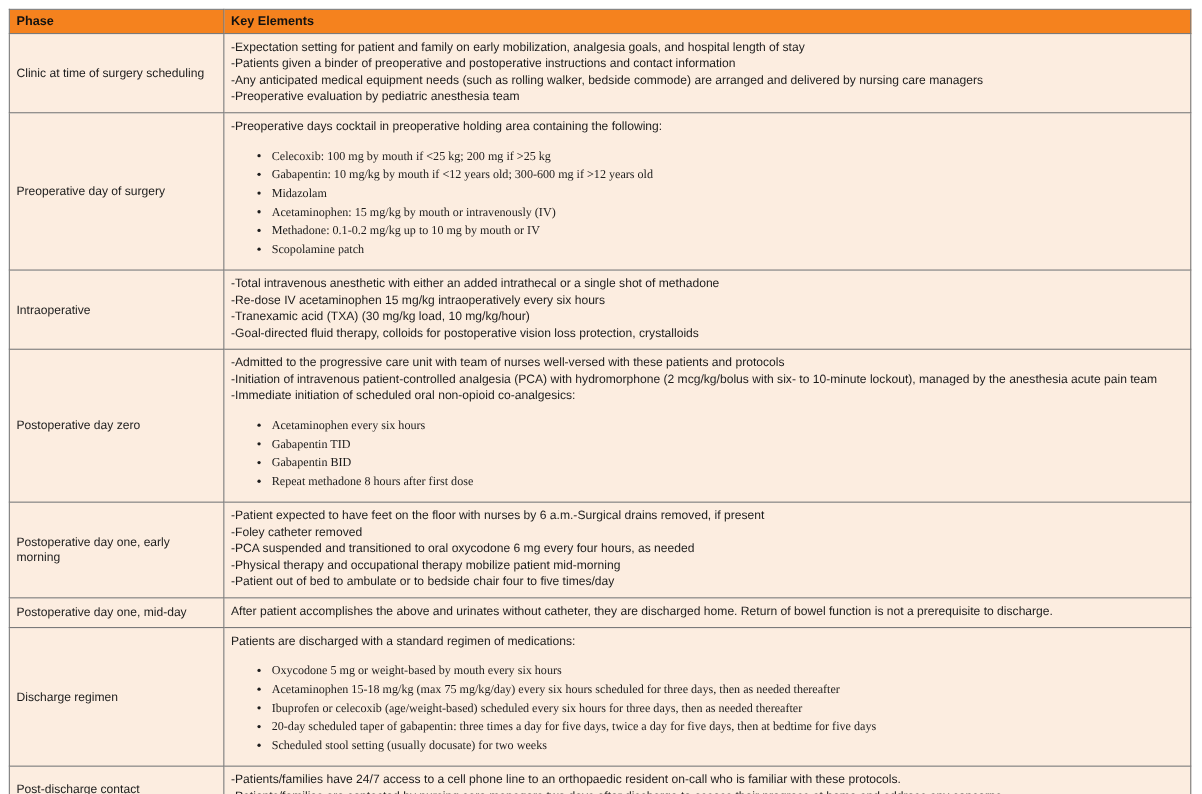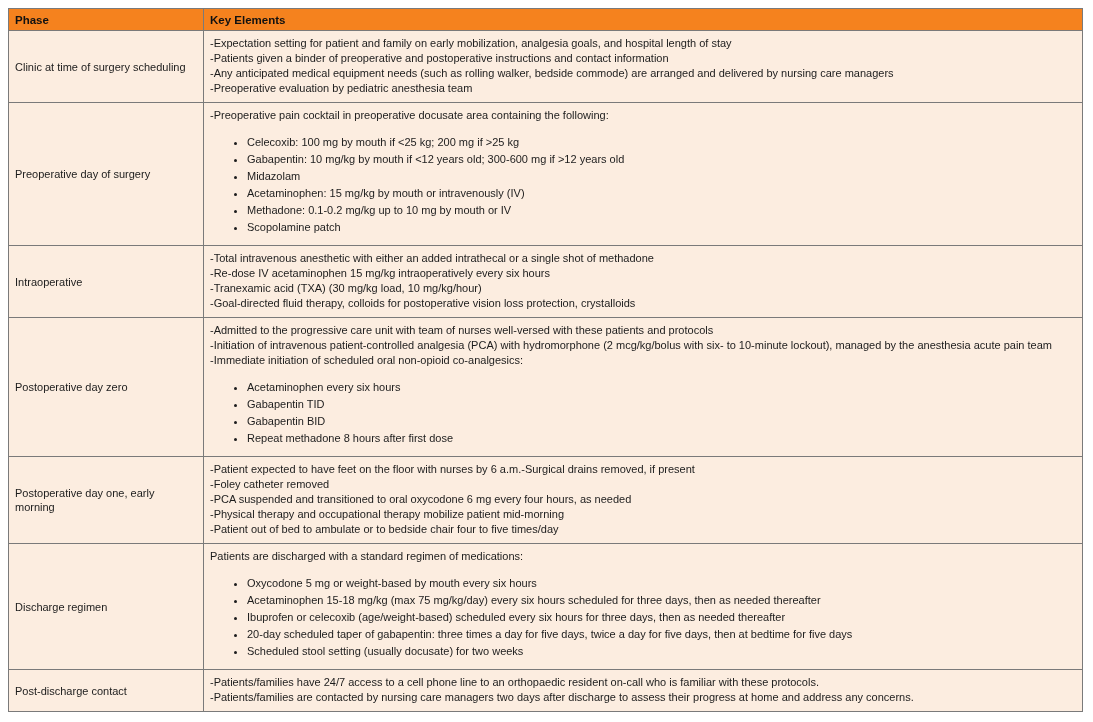--- a/index.html
+++ b/index.html
@@ -56,20 +56,21 @@
     font-size: 11px;
     line-height: 15px;
     padding: 5px 8px 6px 6px;
   }
   td.elements-cell .line {
     line-height: 15px;
   }
   td.elements-cell ul {
     margin: 11px 0 3px 0;
     padding-left: 37px;
+    font-family: Liberation Serif, serif;
   }
   td.elements-cell li {
     line-height: 17px;
   }
 </style>
 </head>
 <body>
 
 <div class="page">
   <table class="protocol">
@@ -85,21 +86,21 @@
           <td class="elements-cell">
             <div class="line">-Expectation setting for patient and family on early mobilization, analgesia goals, and hospital length of stay</div>
             <div class="line">-Patients given a binder of preoperative and postoperative instructions and contact information</div>
             <div class="line">-Any anticipated medical equipment needs (such as rolling walker, bedside commode) are arranged and delivered by nursing care managers</div>
             <div class="line">-Preoperative evaluation by pediatric anesthesia team</div>
           </td>
         </tr>
         <tr>
           <td class="phase-cell">Preoperative day of surgery</td>
           <td class="elements-cell">
-            <div class="line">-Preoperative pain cocktail in preoperative docusate area containing the following:</div>
+            <div class="line">-Preoperative days cocktail in preoperative holding area containing the following:</div>
             <ul>
               <li>Celecoxib: 100 mg by mouth if &lt;25 kg; 200 mg if &gt;25 kg</li>
               <li>Gabapentin: 10 mg/kg by mouth if &lt;12 years old; 300-600 mg if &gt;12 years old</li>
               <li>Midazolam</li>
               <li>Acetaminophen: 15 mg/kg by mouth or intravenously (IV)</li>
               <li>Methadone: 0.1-0.2 mg/kg up to 10 mg by mouth or IV</li>
               <li>Scopolamine patch</li>
             </ul>
           </td>
         </tr>
@@ -130,20 +131,26 @@
           <td class="phase-cell">Postoperative day one, early morning</td>
           <td class="elements-cell">
             <div class="line">-Patient expected to have feet on the floor with nurses by 6 a.m.-Surgical drains removed, if present</div>
             <div class="line">-Foley catheter removed</div>
             <div class="line">-PCA suspended and transitioned to oral oxycodone 6 mg every four hours, as needed</div>
             <div class="line">-Physical therapy and occupational therapy mobilize patient mid-morning</div>
             <div class="line">-Patient out of bed to ambulate or to bedside chair four to five times/day</div>
           </td>
         </tr>
         <tr>
+          <td class="phase-cell">Postoperative day one, mid-day</td>
+          <td class="elements-cell">
+            <div class="line">After patient accomplishes the above and urinates without catheter, they are discharged home. Return of bowel function is not a prerequisite to discharge.</div>
+          </td>
+        </tr>
+        <tr>
           <td class="phase-cell">Discharge regimen</td>
           <td class="elements-cell">
             <div class="line">Patients are discharged with a standard regimen of medications:</div>
             <ul>
               <li>Oxycodone 5 mg or weight-based by mouth every six hours</li>
               <li>Acetaminophen 15-18 mg/kg (max 75 mg/kg/day) every six hours scheduled for three days, then as needed thereafter</li>
               <li>Ibuprofen or celecoxib (age/weight-based) scheduled every six hours for three days, then as needed thereafter</li>
               <li>20-day scheduled taper of gabapentin: three times a day for five days, twice a day for five days, then at bedtime for five days</li>
               <li>Scheduled stool setting (usually docusate) for two weeks</li>
             </ul>

